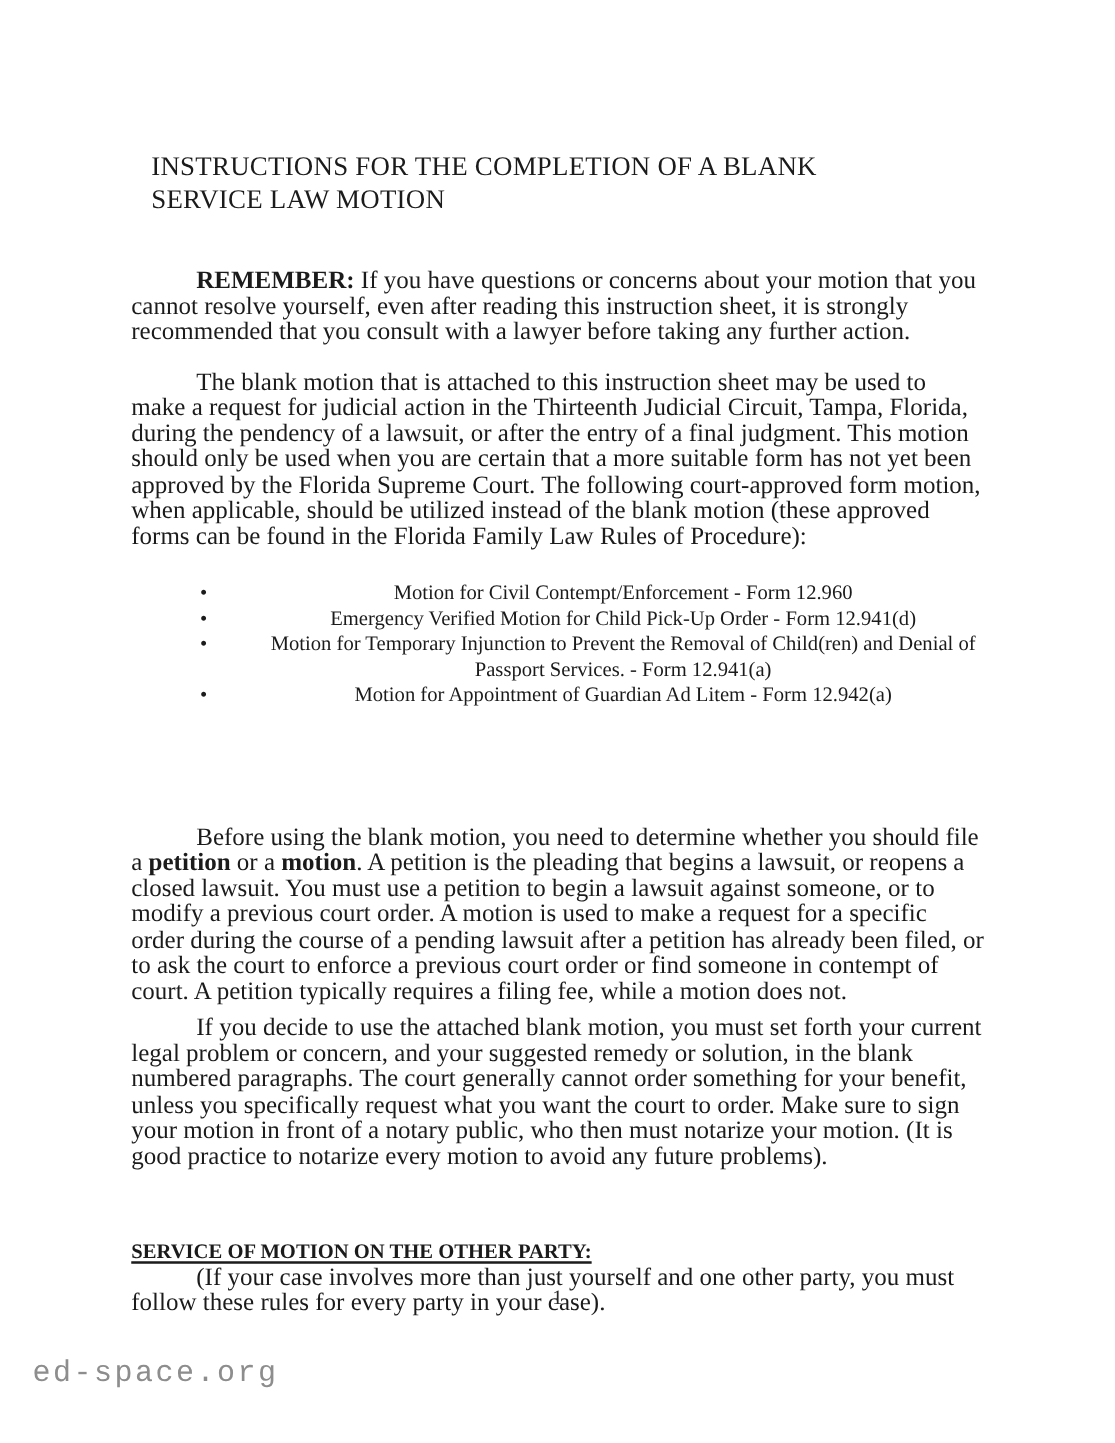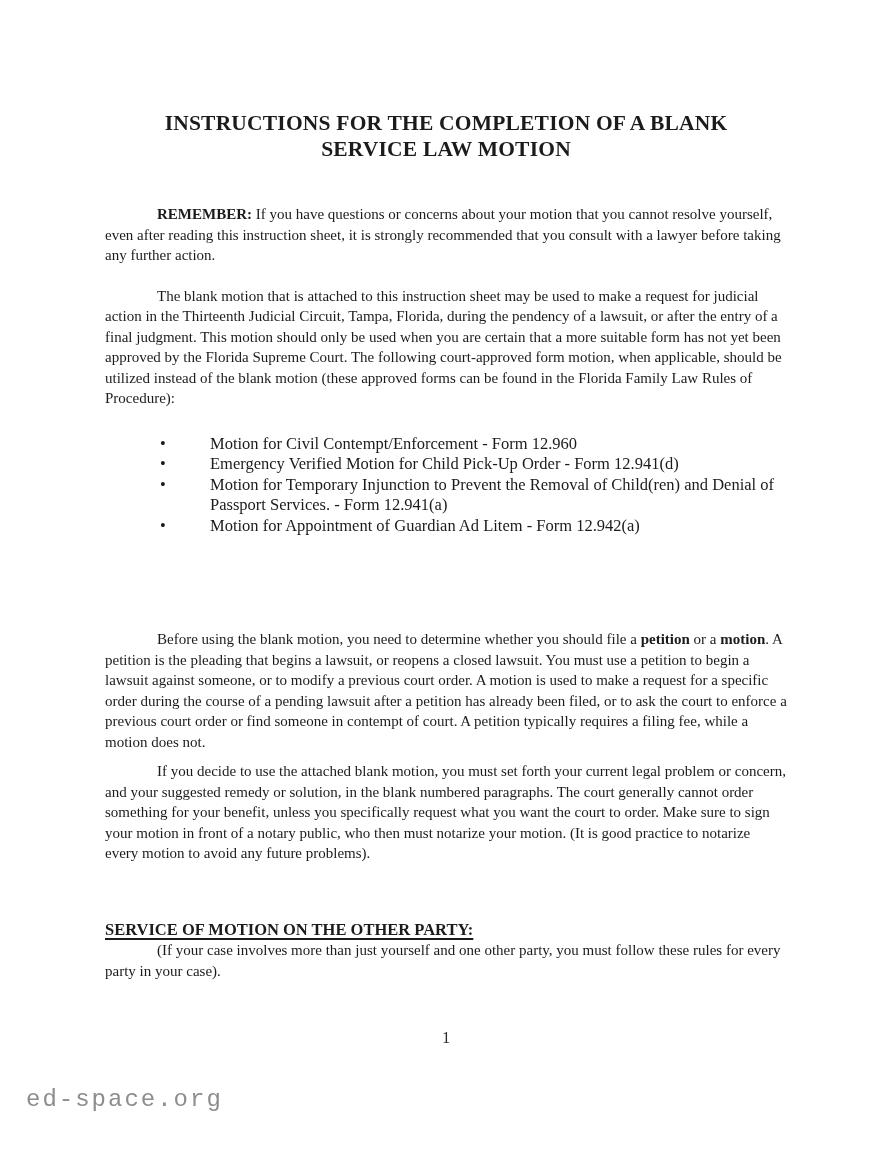--- a/index.html
+++ b/index.html
@@ -13,29 +13,28 @@
     color: #1b1b1b;
   }
   .content {
     position: absolute;
     left: 105px;
     top: 0;
     width: 682px;
     padding-top: 104px;
   }
   .doc-title {
-    text-align: center;
-    font-weight: bold;
+    font-weight: normal;
     font-size: 21.5px;
     line-height: 26px;
     letter-spacing: 0.2px;
-    margin: 6px;
+    margin: 16px;
   }
   .para {
-    font-size: 15px;
+    font-size: 20px;
     line-height: 20.5px;
     margin: 0;
     text-indent: 52px;
   }
   .p-remember { margin-top: 42px; }
   .p-intro    { margin-top: 20px; }
   .p-petition { margin-top: 93px; }
   .p-decide   { margin-top: 9px; }
   .p-service  { }
   .bold { font-weight: bold; }
@@ -48,21 +47,21 @@
   }
   .bullet-item {
     display: flex;
     align-items: flex-start;
     padding-left: 55px;
   }
   .bullet-marker {
     flex: 0 0 50px;
     width: 50px;
   }
-  .bullet-text { flex: 1 1 auto; }
+  .bullet-text { flex: 1 1 auto; text-align: center; }
   .section-heading {
     margin: 56px 0 0 0;
     font-size: 16.5px;
     line-height: 20.5px;
     font-weight: bold;
     text-decoration: underline;
     text-underline-offset: 3px;
     text-decoration-thickness: 1.5px;
   }
   .page-number {

